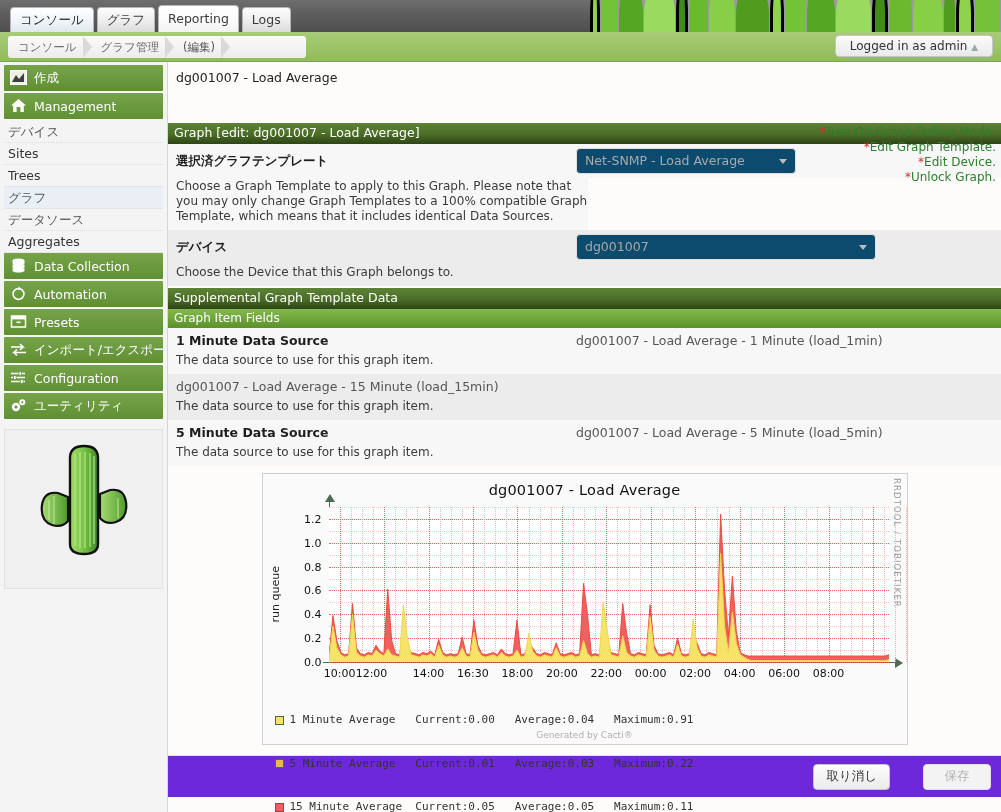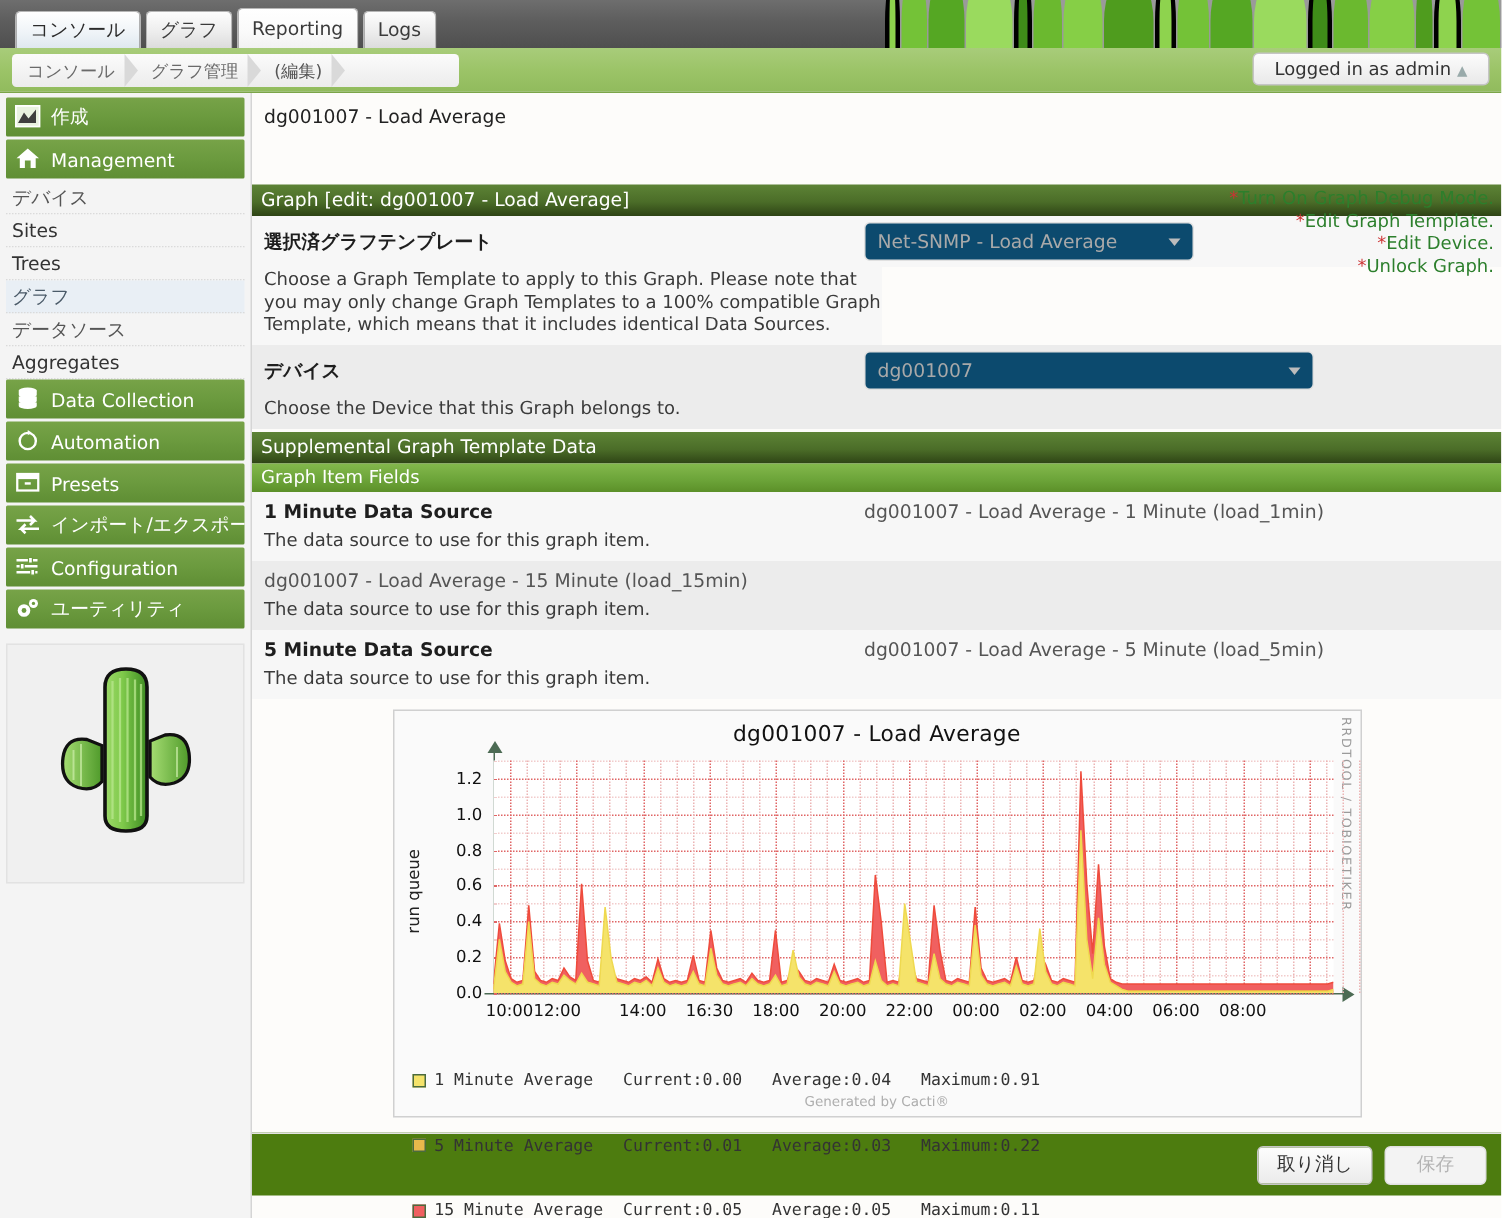--- a/index.html
+++ b/index.html
@@ -274,24 +274,25 @@
   .sw { width: 9px; height: 9px; border: 1px solid #4a6b3e; margin-right: 6px; flex: 0 0 9px; }
   #gen-by {
     position: absolute; left: 0; right: 0; top: 256px;
     text-align: center; font-size: 9px; color: #aeaeae;
   }
 
   
   #footer {
     margin-top: 10px;
     height: 42px;
-    background: #4d7c0f;
+    background: #6d28d9;
     border-top: 1px solid #e2e2e2;
     display: flex; align-items: center; justify-content: flex-end;
     padding-right: 10px;
+    gap: 25px;
   }
   .btn {
     height: 26px; min-width: 68px;
     margin-left: 8px; padding: 0 12px;
     border-radius: 4px;
     border: 1px solid #c6c6c6;
     background: linear-gradient(to bottom,#fdfdfd,#ebebeb);
     font-size: 12.5px; color: #333;
     cursor: pointer;
   }

